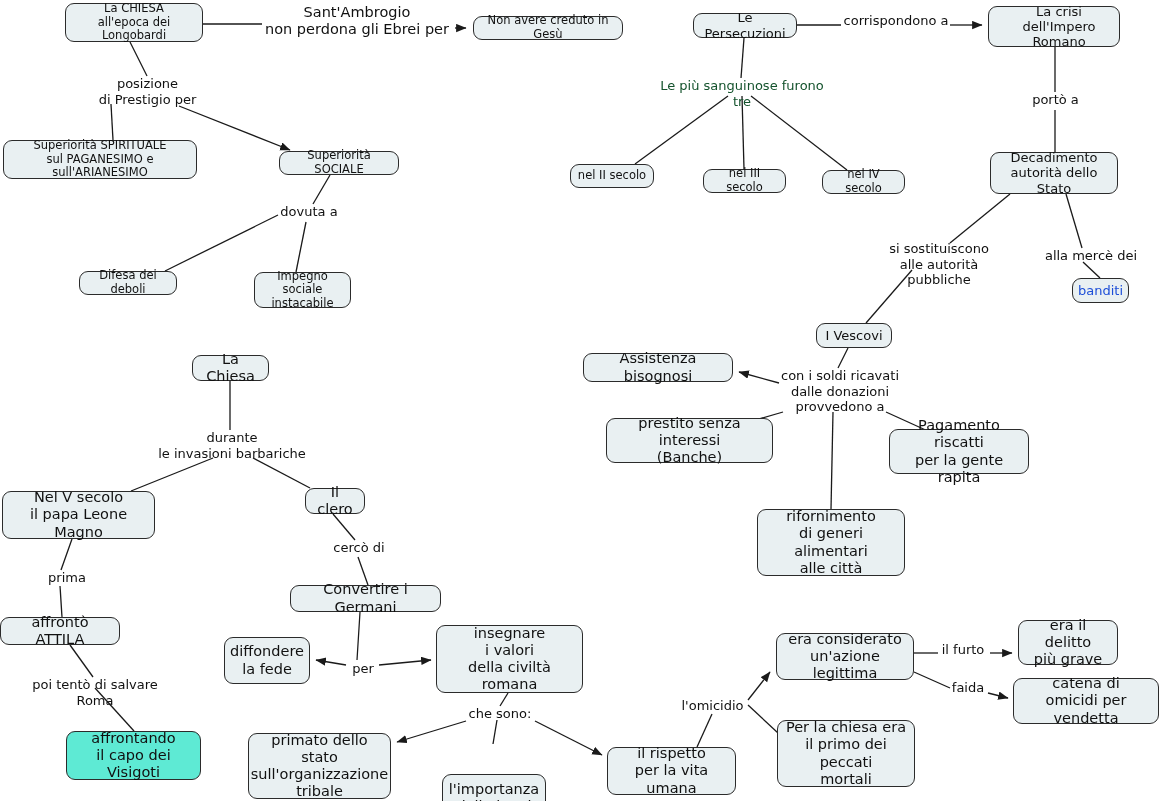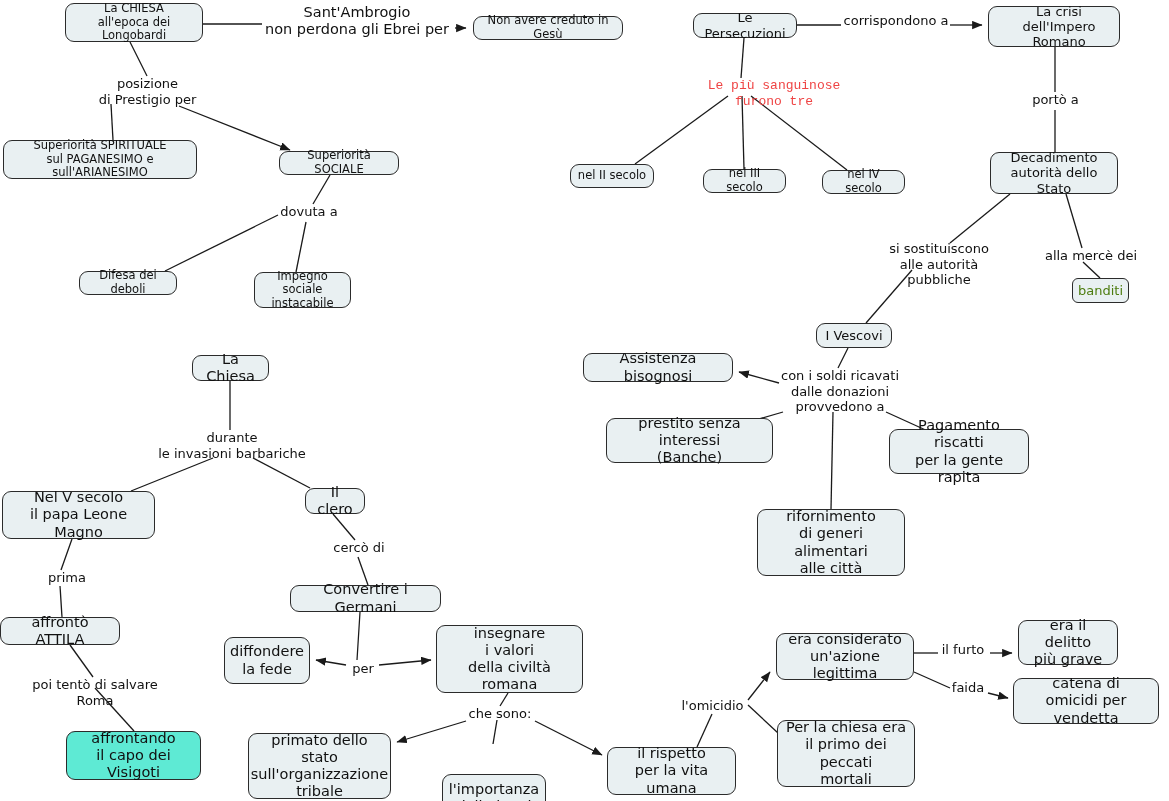--- a/index.html
+++ b/index.html
@@ -127,21 +127,21 @@
       <div class="node sm" style="left: 254px; top: 272px; width: 97px; height: 36px; background: rgb(233, 240, 242); border-color: rgb(43, 43, 43); color: rgb(17, 17, 17);">Impegno sociale
 instacabile</div>
       <div class="node md" style="left: 693px; top: 13px; width: 104px; height: 25px; background: rgb(233, 240, 242); border-color: rgb(43, 43, 43); color: rgb(17, 17, 17);">Le Persecuzioni</div>
       <div class="node md" style="left: 988px; top: 6px; width: 132px; height: 41px; background: rgb(233, 240, 242); border-color: rgb(43, 43, 43); color: rgb(17, 17, 17); padding-left: 16px;">La crisi
 dell'Impero Romano</div>
       <div class="node sm" style="left: 570px; top: 164px; width: 84px; height: 24px; background: rgb(233, 240, 242); border-color: rgb(43, 43, 43); color: rgb(17, 17, 17);">nel II secolo</div>
       <div class="node sm" style="left: 703px; top: 169px; width: 83px; height: 24px; background: rgb(233, 240, 242); border-color: rgb(43, 43, 43); color: rgb(17, 17, 17);">nel III secolo</div>
       <div class="node sm" style="left: 822px; top: 170px; width: 83px; height: 24px; background: rgb(233, 240, 242); border-color: rgb(43, 43, 43); color: rgb(17, 17, 17);">nel IV secolo</div>
       <div class="node md" style="left: 990px; top: 152px; width: 128px; height: 42px; background: rgb(233, 240, 242); border-color: rgb(43, 43, 43); color: rgb(17, 17, 17);">Decadimento
 autorità dello Stato</div>
-      <div class="node md" style="left: 1072px; top: 278px; width: 57px; height: 25px; background: rgb(233, 240, 242); border-color: rgb(43, 43, 43); color: #4d7c0f; border-radius: 6px;">banditi</div>
+      <div class="node md" style="left: 1072px; top: 278px; width: 57px; height: 25px; background: rgb(233, 240, 242); border-color: rgb(43, 43, 43); color: #1d4ed8;">banditi</div>
       <div class="node md" style="left: 816px; top: 323px; width: 76px; height: 25px; background: rgb(233, 240, 242); border-color: rgb(43, 43, 43); color: rgb(17, 17, 17);">I Vescovi</div>
       <div class="node lg" style="left: 583px; top: 353px; width: 150px; height: 29px; background: rgb(233, 240, 242); border-color: rgb(43, 43, 43); color: rgb(17, 17, 17);">Assistenza bisognosi</div>
       <div class="node lg" style="left: 606px; top: 418px; width: 167px; height: 45px; background: rgb(233, 240, 242); border-color: rgb(43, 43, 43); color: rgb(17, 17, 17);">prestito senza interessi
 (Banche)</div>
       <div class="node lg" style="left: 889px; top: 429px; width: 140px; height: 45px; background: rgb(233, 240, 242); border-color: rgb(43, 43, 43); color: rgb(17, 17, 17);">Pagamento riscatti
 per la gente rapita</div>
       <div class="node lg" style="left: 757px; top: 509px; width: 148px; height: 67px; background: rgb(233, 240, 242); border-color: rgb(43, 43, 43); color: rgb(17, 17, 17);">rifornimento
 di generi alimentari
 alle città</div>
       <div class="node lg" style="left: 192px; top: 355px; width: 77px; height: 26px; background: rgb(233, 240, 242); border-color: rgb(43, 43, 43); color: rgb(17, 17, 17);">La Chiesa</div>
@@ -174,21 +174,21 @@
       <div class="node lg" style="left: 1013px; top: 678px; width: 146px; height: 46px; background: rgb(233, 240, 242); border-color: rgb(43, 43, 43); color: rgb(17, 17, 17);">catena di
 omicidi per vendetta</div>
     </div>
   <div id="label-layer">
       <div class="link-label lg" style="left: 261px; top: 4px; width: 192px; color: rgb(17, 17, 17);">Sant'Ambrogio
 non perdona gli Ebrei per</div>
       <div class="link-label md" style="left: 90px; top: 76px; width: 115px; color: rgb(17, 17, 17);">posizione
 di Prestigio per</div>
       <div class="link-label md" style="left: 277px; top: 204px; width: 64px; color: rgb(17, 17, 17);">dovuta a</div>
       <div class="link-label md" style="left: 840px; top: 13px; width: 112px; color: rgb(17, 17, 17);">corrispondono a</div>
-      <div class="link-label md" style="left: 684px; top: 78px; width: 180px; color: #ef4444; font-family: Liberation Mono, monospace;">Le più sanguinose furono tre</div>
+      <div class="link-label md" style="left: 652px; top: 78px; width: 180px; color: #14532d;">Le più sanguinose furono tre</div>
       <div class="link-label md" style="left: 1029px; top: 92px; width: 53px; color: rgb(17, 17, 17);">portò a</div>
       <div class="link-label md" style="left: 1042px; top: 248px; width: 98px; color: rgb(17, 17, 17);">alla mercè  dei</div>
       <div class="link-label md" style="left: 869px; top: 241px; width: 140px; color: rgb(17, 17, 17);">si sostituiscono
 alle autorità pubbliche</div>
       <div class="link-label md" style="left: 780px; top: 368px; width: 120px; color: rgb(17, 17, 17);">con i soldi ricavati
 dalle donazioni
 provvedono a</div>
       <div class="link-label md" style="left: 154px; top: 430px; width: 156px; color: rgb(17, 17, 17);">durante
 le invasioni barbariche</div>
       <div class="link-label md" style="left: 330px; top: 540px; width: 58px; color: rgb(17, 17, 17);">cercò di</div>

